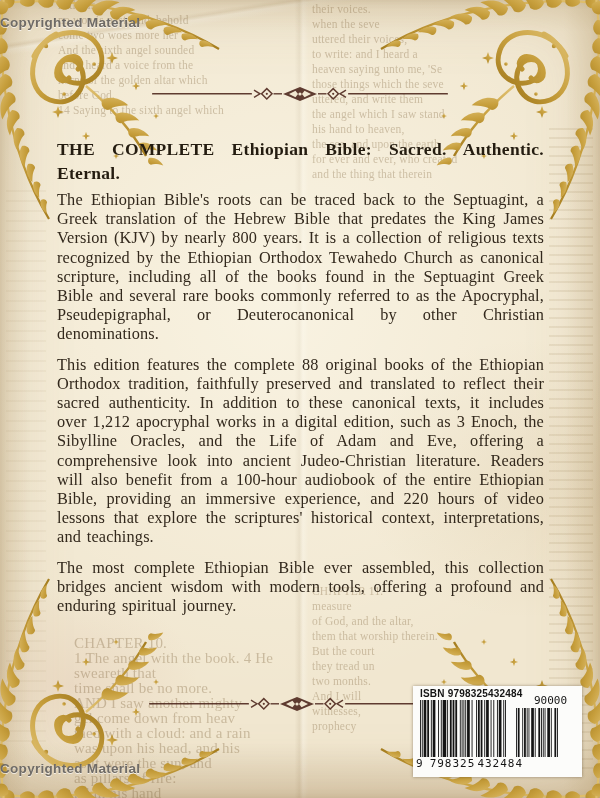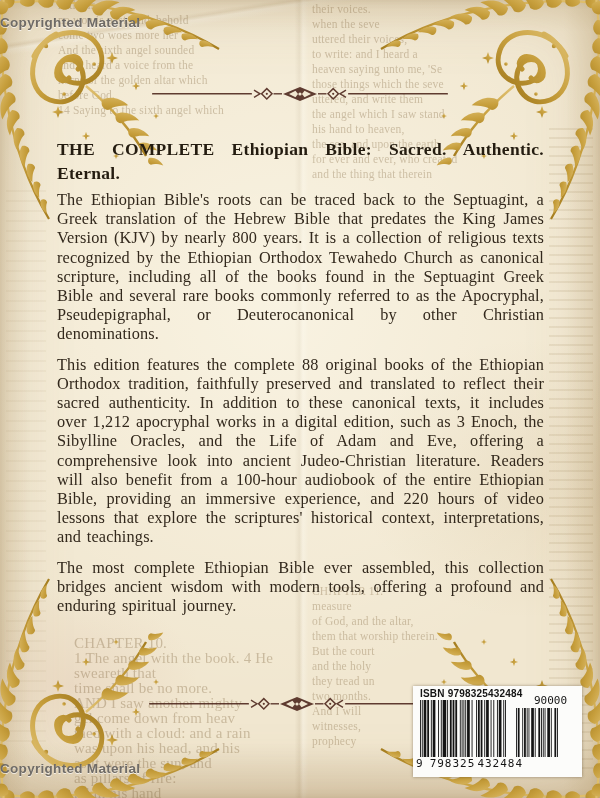--- a/index.html
+++ b/index.html
@@ -177,21 +177,20 @@
       <div>as it were the sun, and</div>
       <div>as pillars of fire:</div>
       <div>nd in his hand</div>
     </div>
   <div class="ghost gh-br">
       <div>CHAPTER 11.</div>
       <div>measure</div>
       <div>of God, and the altar,</div>
       <div>them that worship therein.</div>
       <div>But the court</div>
-      <div>and the holy</div>
       <div>they tread un</div>
       <div>two months.</div>
       <div>And I will</div>
       <div>witnesses,</div>
       <div>prophecy</div>
     </div>
   <div class="ref-strip"></div>
   <div class="ref-strip-left"></div>
 
   <svg class="corner tl">

